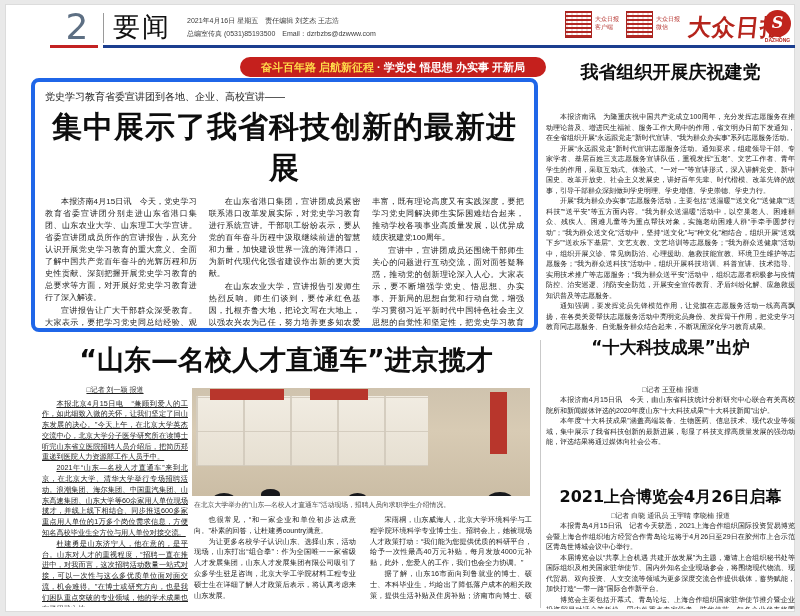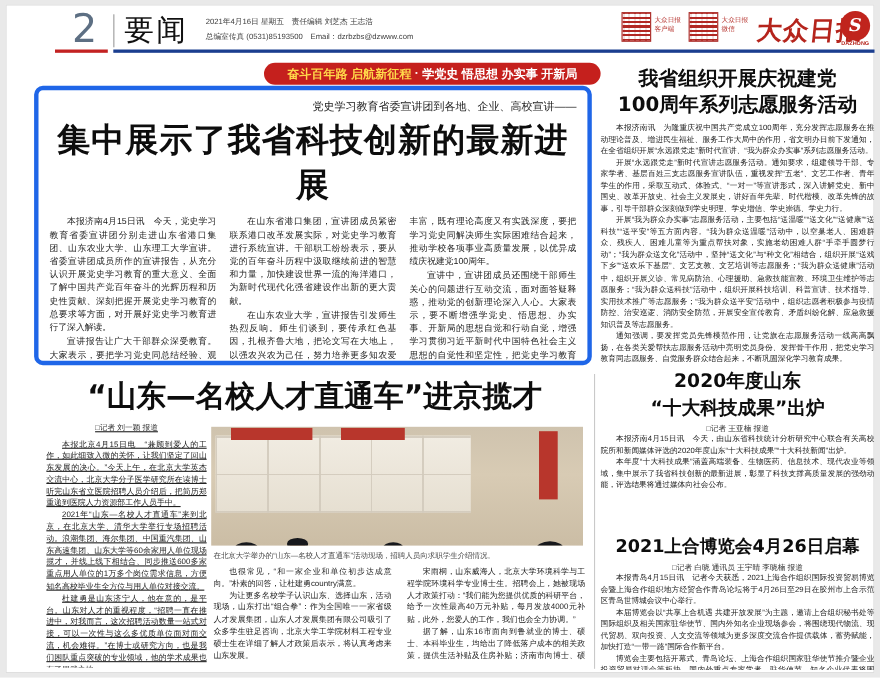--- a/index.html
+++ b/index.html
@@ -30,21 +30,21 @@
                font-family:"DejaVu Serif",serif; }
   .mast-sub { position:absolute; left:764px; top:37px; width:27px; text-align:center; font-size:5px; color:#b5241c; font-weight:bold; }
 
   
   .banner { position:absolute; left:240px; top:57px; width:306px; height:20px; background:#c5201d;
             display:flex; align-items:center; justify-content:center; font-size:11px; font-weight:bold; white-space:nowrap;border-radius:10px; }
   .banner .yl { color:#ffd94a; } .banner .wt { color:#fff; } .banner .dot { color:#fff; margin:0 3px; }
 
   
   .bluebox { position:absolute; left:31px; top:78px; width:507px; height:254px; border:4px solid #1f66e8; border-radius:8px; background:#fff; padding:6px 10px 6px; overflow:hidden; }
-  .kicker { text-align:right; font-size:10px; color:#222; margin-top:2px; }
+  .kicker { text-align:left; font-size:10px; color:#222; margin-top:2px; }
   .lead-headline { text-align:center; font-size:30px; font-weight:900; color:#0d0d0d; letter-spacing:1px; margin:3px 0 7px; font-family:"DejaVu Sans",sans-serif; }
   .lead-body { column-count:3; column-gap:12px; height:182px; overflow:hidden; font-size:8px; line-height:1.5; text-align:justify; color:#222; }
   .lead-body p { text-indent:2em; margin-bottom:1px; }
 
   
   .rcol-divider { position:absolute; left:540px; top:340px; width:1px; height:268px; background:#c9c9c9; }
   .r-art { position:absolute; left:546px; width:249px; }
   .r-title { text-align:center; font-weight:900; color:#0d0d0d; font-family:"DejaVu Sans",sans-serif; }
   .r1-title { top:60px; font-size:18px; line-height:1.35; }
   .r-body { font-size:7px; line-height:1.5; text-align:justify; color:#222; overflow:hidden; }
@@ -132,31 +132,29 @@
     <p data-interactable="false">在山东理工大学，师生们认真聆听宣讲报告。大家认为，报告主题鲜明、内涵丰富，既有理论高度又有实践深度，要把学习党史同解决师生实际困难结合起来，推动学校各项事业高质量发展，以优异成绩庆祝建党100周年。</p>
     <p data-interactable="false">宣讲中，宣讲团成员还围绕干部师生关心的问题进行互动交流，面对面答疑释惑，推动党的创新理论深入人心。大家表示，要不断增强学党史、悟思想、办实事、开新局的思想自觉和行动自觉，增强学习贯彻习近平新时代中国特色社会主义思想的自觉性和坚定性，把党史学习教育成果转化为“十四五”开好局起好步的强大动力。</p>
     <p data-interactable="false">（□统稿：赵君；采写：王原 王桑 袁涛 左丰岐 曹儒峰）</p>
   </div>
 </div>
 
 <div class="rcol-divider" data-interactable="false"></div>
 
 <div class="r-art r-title r1-title" data-interactable="false">
   <div data-interactable="false">我省组织开展庆祝建党</div>
-  <div data-interactable="false">100周年系列志愿服务活动</div>
 </div>
 <div class="r-body r1-body" data-interactable="false">
   <p data-interactable="false">本报济南讯　为隆重庆祝中国共产党成立100周年，充分发挥志愿服务在推动理论普及、增进民生福祉、服务工作大局中的作用，省文明办日前下发通知，在全省组织开展“永远跟党走”新时代宣讲、“我为群众办实事”系列志愿服务活动。</p>
   <p data-interactable="false">开展“永远跟党走”新时代宣讲志愿服务活动。通知要求，组建领导干部、专家学者、基层百姓三支志愿服务宣讲队伍，重视发挥“五老”、文艺工作者、青年学生的作用，采取互动式、体验式、“一对一”等宣讲形式，深入讲解党史、新中国史、改革开放史、社会主义发展史，讲好百年先辈、时代楷模、改革先锋的故事，引导干部群众深刻做到学史明理、学史增信、学史崇德、学史力行。</p>
   <p data-interactable="false">开展“我为群众办实事”志愿服务活动，主要包括“送温暖”“送文化”“送健康”“送科技”“送平安”等五方面内容。“我为群众送温暖”活动中，以空巢老人、困难群众、残疾人、困难儿童等为重点帮扶对象，实施老幼困难人群“手牵手圆梦行动”；“我为群众送文化”活动中，坚持“送文化”与“种文化”相结合，组织开展“送戏下乡”“送欢乐下基层”、文艺支教、文艺培训等志愿服务；“我为群众送健康”活动中，组织开展义诊、常见病防治、心理援助、急救技能宣教、环境卫生维护等志愿服务；“我为群众送科技”活动中，组织开展科技培训、科普宣讲、技术指导、实用技术推广等志愿服务；“我为群众送平安”活动中，组织志愿者积极参与疫情防控、治安巡逻、消防安全防范，开展安全宣传教育、矛盾纠纷化解、应急救援知识普及等志愿服务。</p>
   <p data-interactable="false">通知强调，要发挥党员先锋模范作用，让党旗在志愿服务活动一线高高飘扬，在各类关爱帮扶志愿服务活动中亮明党员身份、发挥骨干作用，把党史学习教育同志愿服务、自觉服务群众结合起来，不断巩固深化学习教育成果。</p>
 </div>
 
 <div class="r-art r-title r2-title" data-interactable="false">
-  <div data-interactable="false">2020年度山东</div>
   <div data-interactable="false">“十大科技成果”出炉</div>
 </div>
 <div class="byline r2-byline" data-interactable="false">□记者 王亚楠 报道</div>
 <div class="r-body r2-body" data-interactable="false">
   <p data-interactable="false">本报济南4月15日讯　今天，由山东省科技统计分析研究中心联合有关高校院所和新闻媒体评选的2020年度山东“十大科技成果”“十大科技新闻”出炉。</p>
   <p data-interactable="false">本年度“十大科技成果”涵盖高端装备、生物医药、信息技术、现代农业等领域，集中展示了我省科技创新的最新进展，彰显了科技支撑高质量发展的强劲动能，评选结果将通过媒体向社会公布。</p>
 </div>
 
 <div class="r-art r-title r3-title" data-interactable="false">2021上合博览会4月26日启幕</div>
 <div class="byline r3-byline" data-interactable="false">□记者 白晓 通讯员 王宇晴 李晓楠 报道</div>

